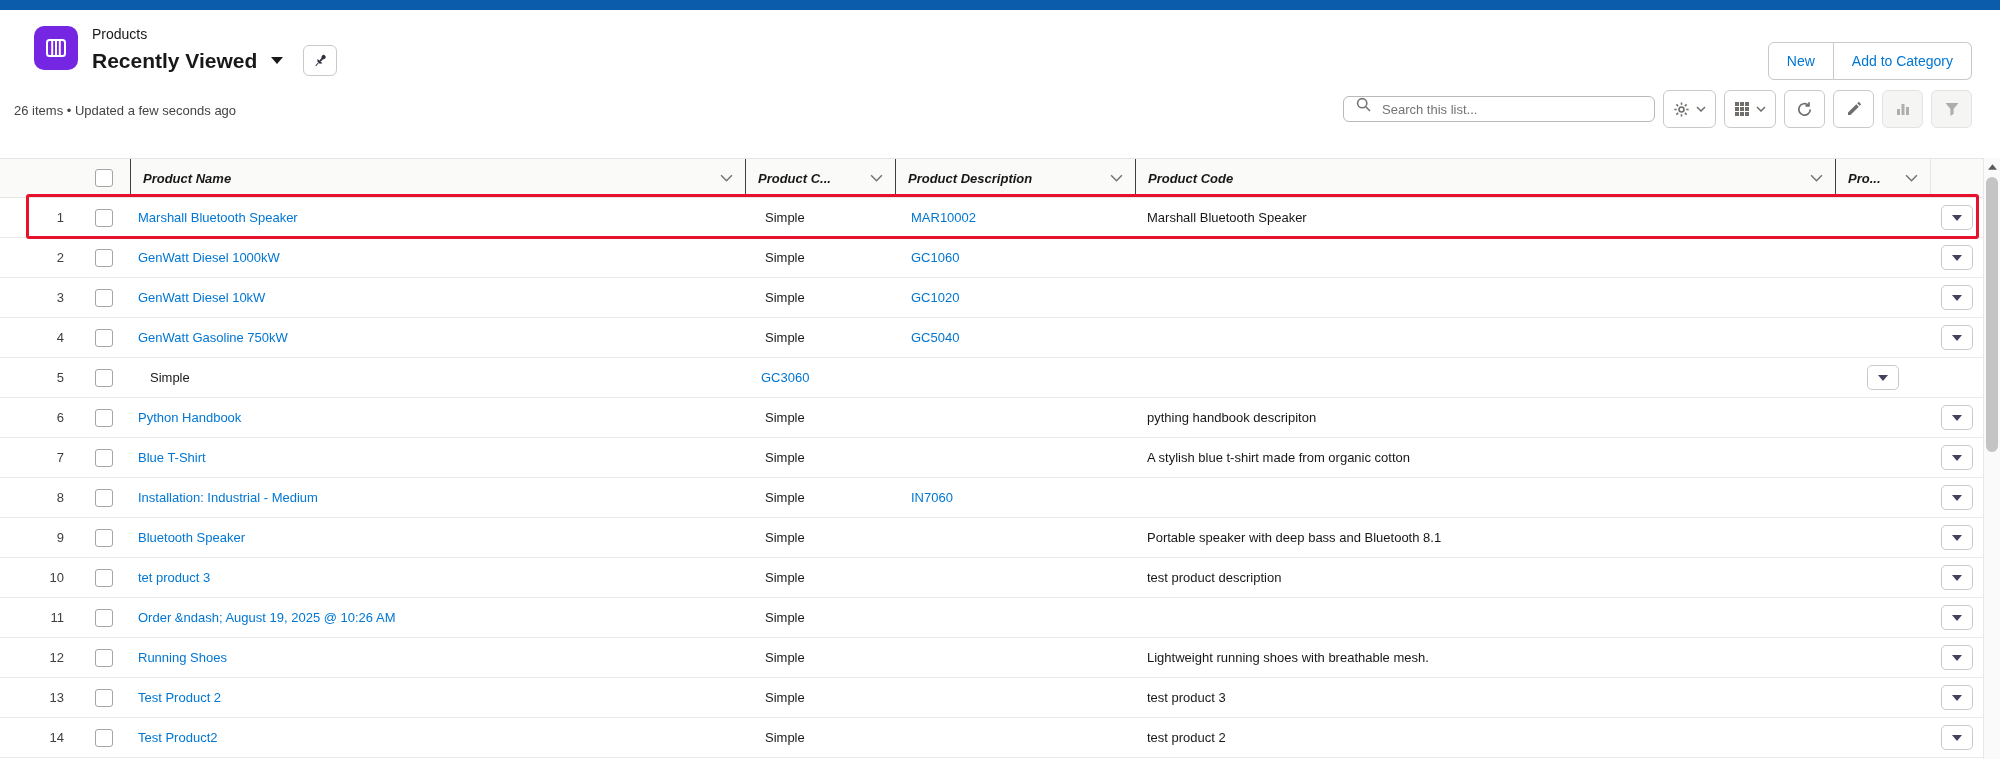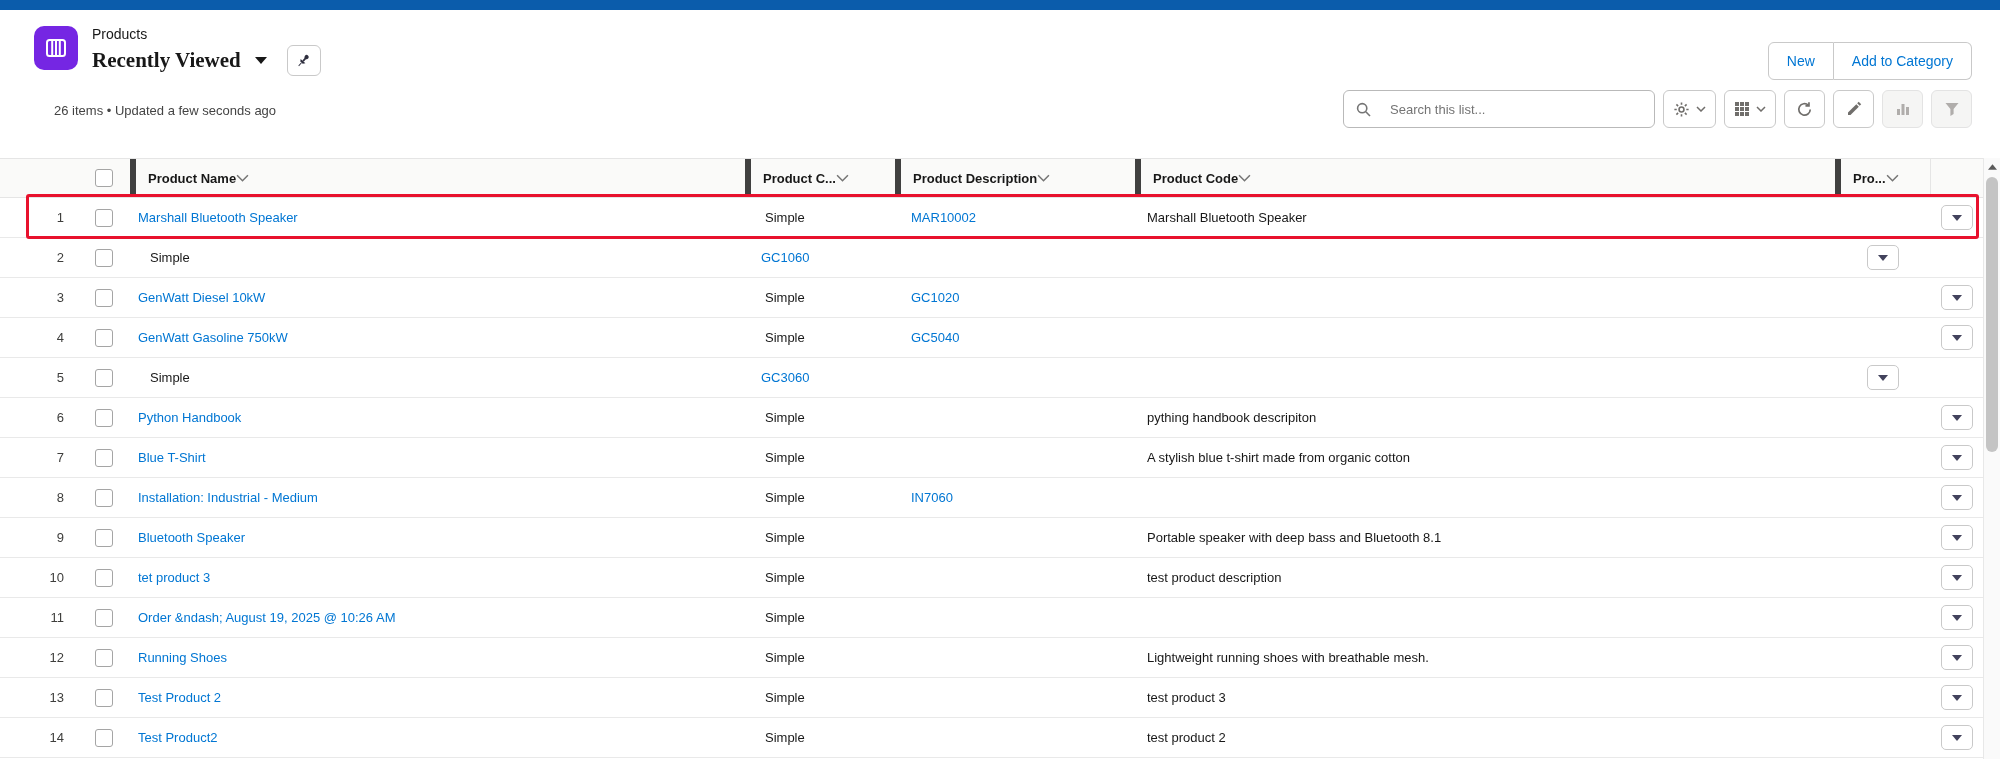--- a/index.html
+++ b/index.html
@@ -19,58 +19,58 @@
   .page-header { display: flex; justify-content: space-between; align-items: flex-start; padding: 14px 28px 0 34px; }
   .header-left { display: flex; gap: 14px; }
   .entity-icon {
     width: 44px; height: 44px; border-radius: 10px; margin-top: 2px;
     background: var(--brand-icon-bg, #7526e3);
     display: flex; align-items: center; justify-content: center; flex: none;
   }
   .title-block { display: flex; flex-direction: column; }
   .entity-label { font-size: 14px; color: #181818; margin: 2px 0 3px 0; }
   .view-row { display: flex; align-items: center; gap: 8px; }
-  .view-title { font-size: 21px; font-weight: 700; margin: 0; line-height: 1.1; font-family: Liberation Serif, serif; }
+  .view-title { font-size: 21px; font-weight: 700; margin: 0; line-height: 1.1; }
   .view-selector { background: none; border: none; padding: 4px 6px; cursor: pointer; display: flex; align-items: center; }
   .pin-btn {
     width: 34px; height: 31px; border: 1px solid #c9c9c9; border-radius: 6px; background: #fff;
     display: flex; align-items: center; justify-content: center; margin-left: 6px; cursor: pointer;
   }
   .header-actions { display: flex; margin-top: 18px; }
   .btn {
     height: 38px; padding: 0 18px; background: #fff; border: 1px solid #c9c9c9;
     color: var(--link, #0176d3); font-size: 14px; font-family: inherit; cursor: pointer; white-space: nowrap;
   }
   .btn-new { border-radius: 6px 0 0 6px; margin-left: 29px; }
   .btn-add { border-radius: 0 6px 6px 0; border-left: none; }
 
   
-  .toolbar { display: flex; justify-content: space-between; align-items: flex-end; padding: 10px 28px 0 54px; }
+  .toolbar { display: flex; justify-content: space-between; align-items: flex-end; padding: 10px 28px 0 14px; }
   .meta { color: #444; padding-bottom: 10px; }
   .toolbar-right { display: flex; align-items: center; gap: 8px; }
   .search-box {
-    width: 312px; height: 38px; border: 1px solid #b9b9b9; border-radius: 6px; background: #fff;
-    display: flex; align-items: center; gap: 17px; padding: 0 12px;
+    width: 312px; height: 26px; border: 1px solid #b9b9b9; border-radius: 6px; background: #fff;
+    display: flex; gap: 9px; padding: 0 12px;
   }
   .search-box input { border: none; outline: none; flex: 1; font-family: inherit; font-size: 13px; color: #181818; background: transparent; }
   .search-box input::placeholder { color: #747474; }
   .icon-btn {
     height: 38px; min-width: 41px; border: 1px solid #c9c9c9; border-radius: 6px; background: #fff;
     display: flex; align-items: center; justify-content: center; gap: 6px; padding: 0 9px; cursor: pointer;
   }
   .icon-btn.disabled { background: #f5f5f4; border-color: #e3e3e3; cursor: default; }
 
   
   .table { position: absolute; top: 158px; left: 0; width: 1983px; }
   .thead, .row { display: grid; grid-template-columns: 78px 52px 615px 150px 240px 700px 95px 53px; align-items: center; }
   .thead {
     height: 40px; background: #fafaf9; font-weight: 700;
     border-top: 1px solid #e5e5e5; border-bottom: 1px solid #e5e5e5;
   }
-  .hcell { display: flex; align-items: center; height: 100%; padding: 0 12px; border-left: 6px solid #404040; cursor: pointer; }
+  .hcell { display: flex; align-items: center; justify-content: space-between; height: 100%; padding: 0 12px; border-left: 1px solid #404040; cursor: pointer; font-style: italic; }
   .hcell .hlabel { white-space: nowrap; overflow: hidden; }
   .hcell-action { height: 100%; border-left: 1px solid #e5e5e5; }
   .hcell-check { display: flex; justify-content: center; }
 
   .rows { background: #fff; }
   .row { height: 40px; border-bottom: 1px solid #e9e9e9; background: #fff; position: relative; }
   .cell { overflow: hidden; white-space: nowrap; }
   .cell-num { text-align: right; padding-right: 14px; color: #3e3e3c; }
   .cell-check, .hcell-check { display: flex; justify-content: center; }
   .checkbox { width: 18px; height: 18px; border: 1px solid #a5a5a5; border-radius: 3px; background: #fff; cursor: pointer; display: inline-block; }
@@ -262,20 +262,23 @@
                 <path d="M0 0h10L5 6z"></path>
               </svg>
       </button>
     </div>
   </div>
         <div class="row">
     <div class="cell cell-num">2</div>
     <div class="cell cell-check">
       <span class="checkbox"></span>
     </div>
+    <div class="cell cell-name">
+      <a href="#">GenWatt Diesel 1000kW</a>
+    </div>
     <div class="cell cell-class">
       <span>Simple</span>
     </div>
     <div class="cell cell-code">
       <a href="#">GC1060</a>
     </div>
     <div class="cell cell-desc">
       <span></span>
     </div>
     <div class="cell cell-pro"></div>

